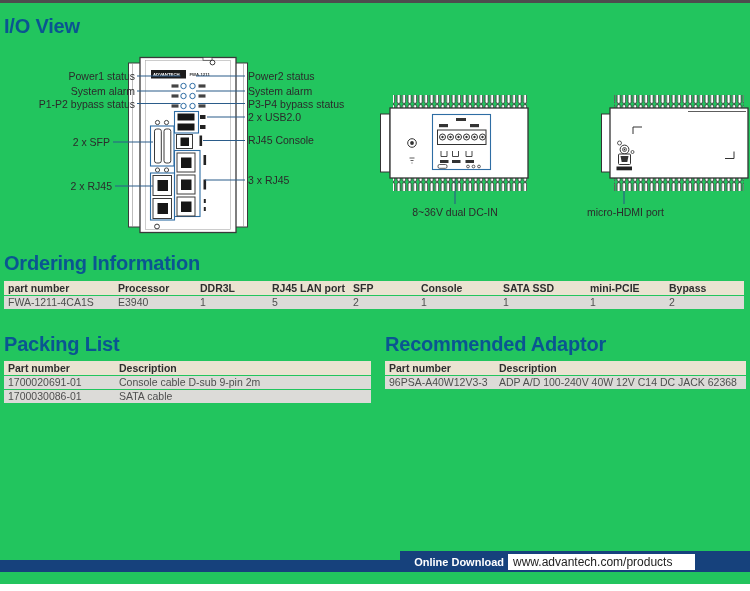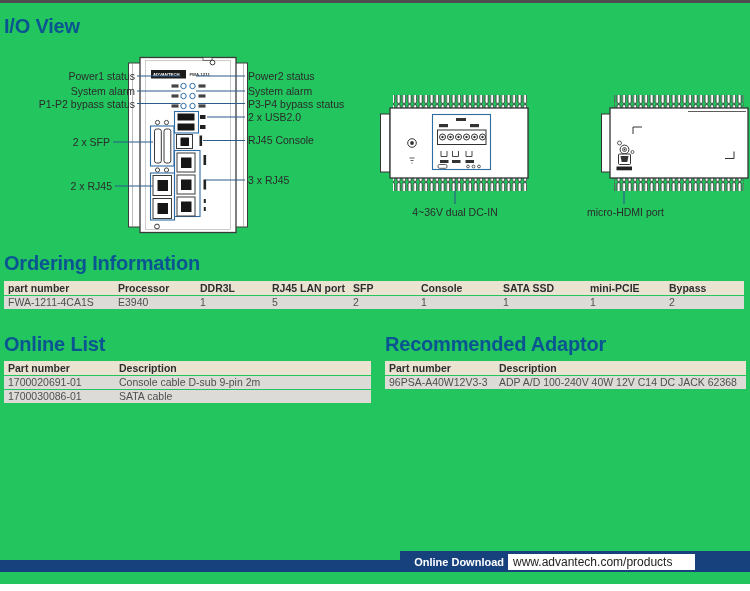--- a/index.html
+++ b/index.html
@@ -230,21 +230,21 @@
   <div class="callout-label lbl-right" style="right:640px; top:136px;">2 x SFP</div>
   <div class="callout-label lbl-right" style="right:638px; top:180px;">2 x RJ45</div>
 
   <div class="callout-label" style="left:248px; top:70px;">Power2 status</div>
   <div class="callout-label" style="left:248px; top:85px;">System alarm</div>
   <div class="callout-label" style="left:248px; top:97.5px;">P3-P4 bypass status</div>
   <div class="callout-label" style="left:248px; top:111px;">2 x USB2.0</div>
   <div class="callout-label" style="left:248px; top:134px;">RJ45 Console</div>
   <div class="callout-label" style="left:248px; top:174px;">3 x RJ45</div>
 
-  <div class="callout-label" style="left:395px; top:205.5px; width:120px; text-align:center;">4~36V dual DC-IN</div>
+  <div class="callout-label" style="left:395px; top:205.5px; width:120px; text-align:center;">8~36V dual DC-IN</div>
   <div class="callout-label" style="left:587px; top:205.5px;">micro-HDMI port</div>
 
   <h2 class="heading" id="ordering-heading">Ordering Information</h2>
   <div class="table" id="ordering-table">
     <div class="trow thead">
       <div class="cell">part number</div>
       <div class="cell">Processor</div>
       <div class="cell">DDR3L</div>
       <div class="cell">RJ45 LAN port</div>
       <div class="cell">SFP</div>
@@ -259,21 +259,21 @@
       <div class="cell">1</div>
       <div class="cell">5</div>
       <div class="cell">2</div>
       <div class="cell">1</div>
       <div class="cell">1</div>
       <div class="cell">1</div>
       <div class="cell">2</div>
     </div>
   </div>
 
-  <h2 class="heading" id="packing-heading">Online List</h2>
+  <h2 class="heading" id="packing-heading">Packing List</h2>
   <div class="table" id="packing-table">
     <div class="trow thead">
       <div class="cell">Part number</div>
       <div class="cell">Description</div>
     </div>
     <div class="trow tdata">
       <div class="cell">1700020691-01</div>
       <div class="cell">Console cable D-sub 9-pin 2m</div>
     </div>
     <div class="trow tdata">

